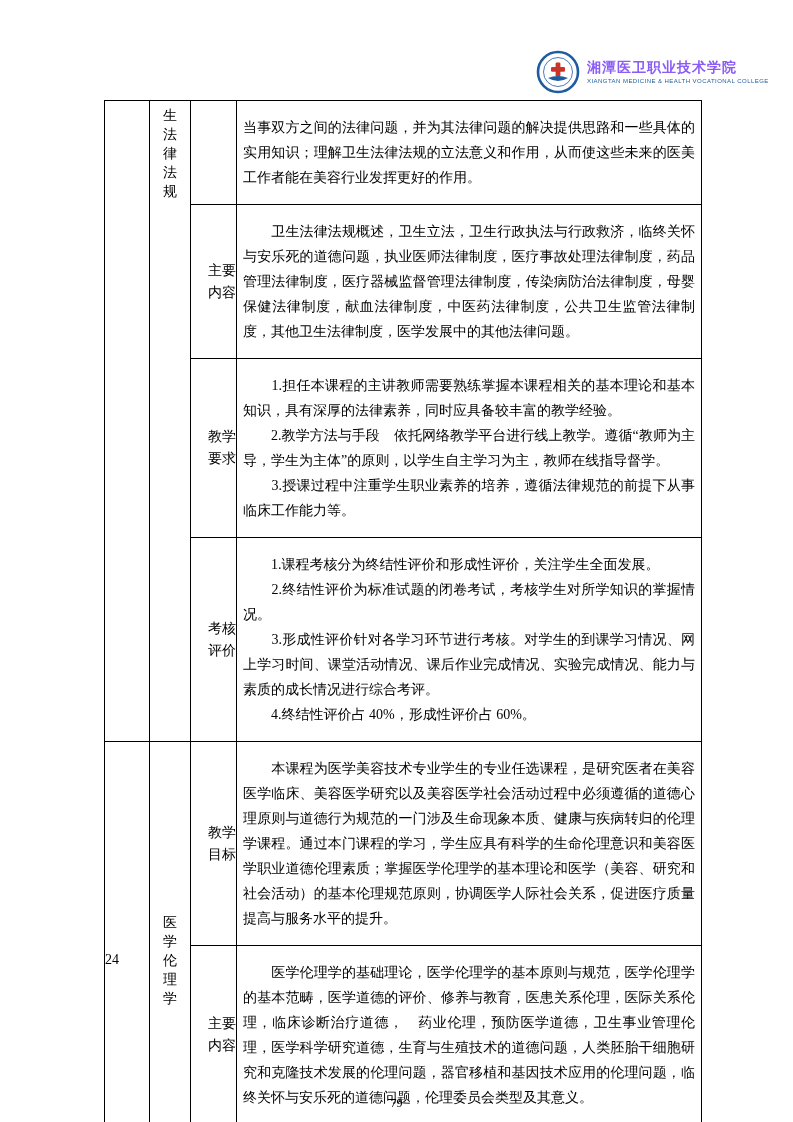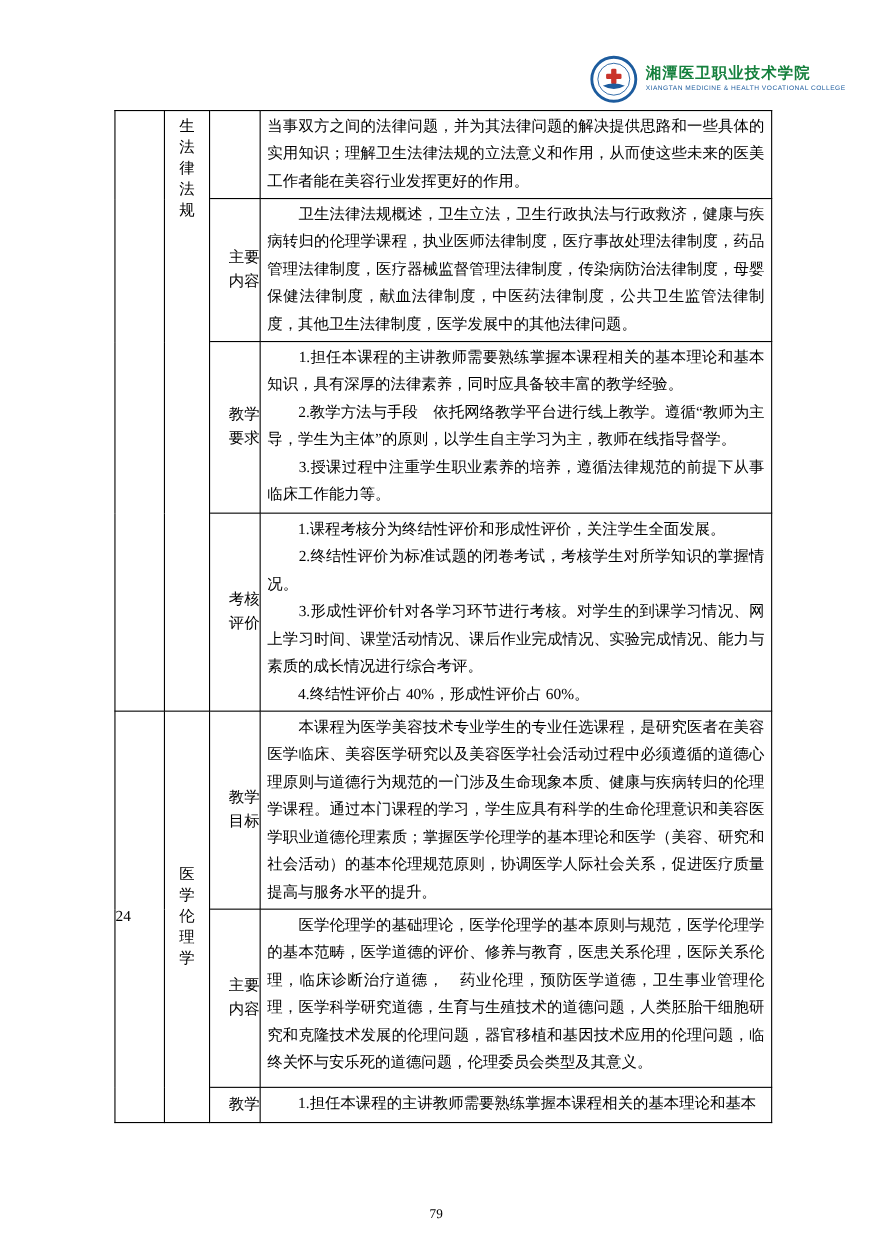--- a/index.html
+++ b/index.html
@@ -20,21 +20,21 @@
     position: absolute;
     top: 50px;
     left: 536px;
     display: flex;
     align-items: center;
     gap: 7px;
   }
   .logo-emblem { width: 44px; height: 44px; flex: 0 0 auto; }
   .logo-text { display: flex; flex-direction: column; justify-content: center; }
   .logo-cn {
-    color: #15803d;
+    color: #8b5cf6;
     font-size: 14px;
     font-weight: bold;
     letter-spacing: 1px;
     line-height: 18px;
     white-space: nowrap;
   }
   .logo-en {
     color: #1d5c9e;
     font-size: 6px;
     letter-spacing: 0.45px;
@@ -72,21 +72,21 @@
     font-size: 14px;
   }
   td.label {
     text-align: right;
     vertical-align: middle;
     white-space: pre-line;
     line-height: 22px;
   }
   td.content {
     vertical-align: top;
-    padding: 2px 6px;
+    padding: 14px 6px;
     line-height: 25px;
     text-align: justify;
   }
   .content-text { white-space: pre-wrap; }
   .clip { overflow: hidden; }
 
   
   .page-number {
     position: absolute;
     top: 1096px;
@@ -133,21 +133,21 @@
         </td>
         <td class="label" style="height:78px"></td>
         <td class="content">
           <div class="content-text">当事双方之间的法律问题，并为其法律问题的解决提供思路和一些具体的实用知识；理解卫生法律法规的立法意义和作用，从而使这些未来的医美工作者能在美容行业发挥更好的作用。</div>
         </td>
       </tr>
       <tr>
         <td class="label" style="height:129px">主要
 内容</td>
         <td class="content">
-          <div class="content-text">　　卫生法律法规概述，卫生立法，卫生行政执法与行政救济，健康与疾病转归的伦理学课程，执业医师法律制度，医疗事故处理法律制度，药品管理法律制度，医疗器械监督管理法律制度，传染病防治法律制度，母婴保健法律制度，献血法律制度，中医药法律制度，公共卫生监管法律制度，其他卫生法律制度，医学发展中的其他法律问题。</div>
+          <div class="content-text">　　卫生法律法规概述，卫生立法，卫生行政执法与行政救济，临终关怀与安乐死的道德问题，执业医师法律制度，医疗事故处理法律制度，药品管理法律制度，医疗器械监督管理法律制度，传染病防治法律制度，母婴保健法律制度，献血法律制度，中医药法律制度，公共卫生监管法律制度，其他卫生法律制度，医学发展中的其他法律问题。</div>
         </td>
       </tr>
       <tr>
         <td class="label" style="height:156px">教学
 要求</td>
         <td class="content">
           <div class="content-text">　　1.担任本课程的主讲教师需要熟练掌握本课程相关的基本理论和基本知识，具有深厚的法律素养，同时应具备较丰富的教学经验。
 　　2.教学方法与手段　依托网络教学平台进行线上教学。遵循“教师为主导，学生为主体”的原则，以学生自主学习为主，教师在线指导督学。
 　　3.授课过程中注重学生职业素养的培养，遵循法律规范的前提下从事临床工作能力等。</div>
         </td>

